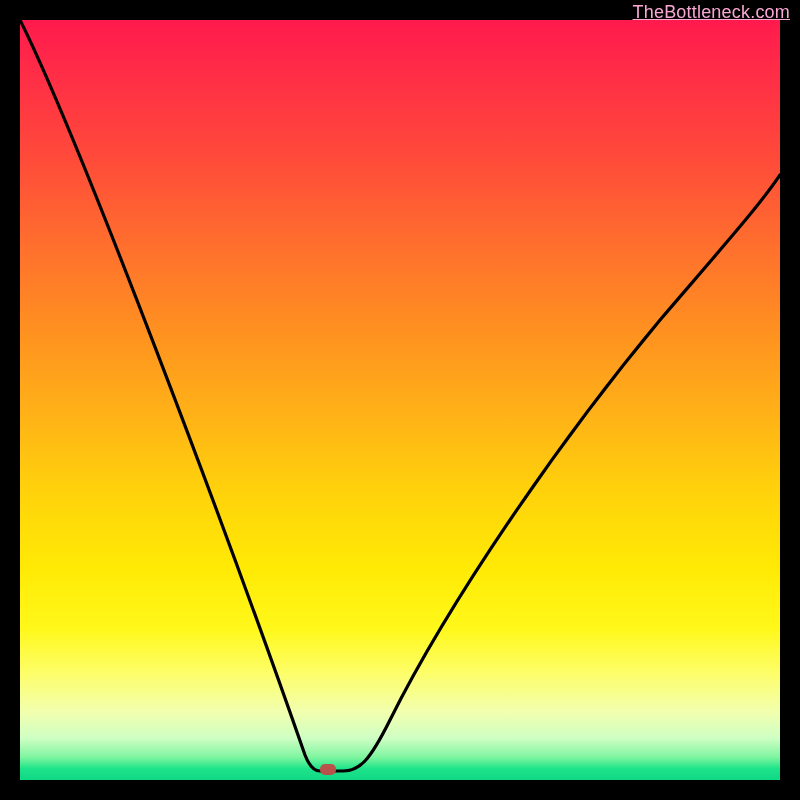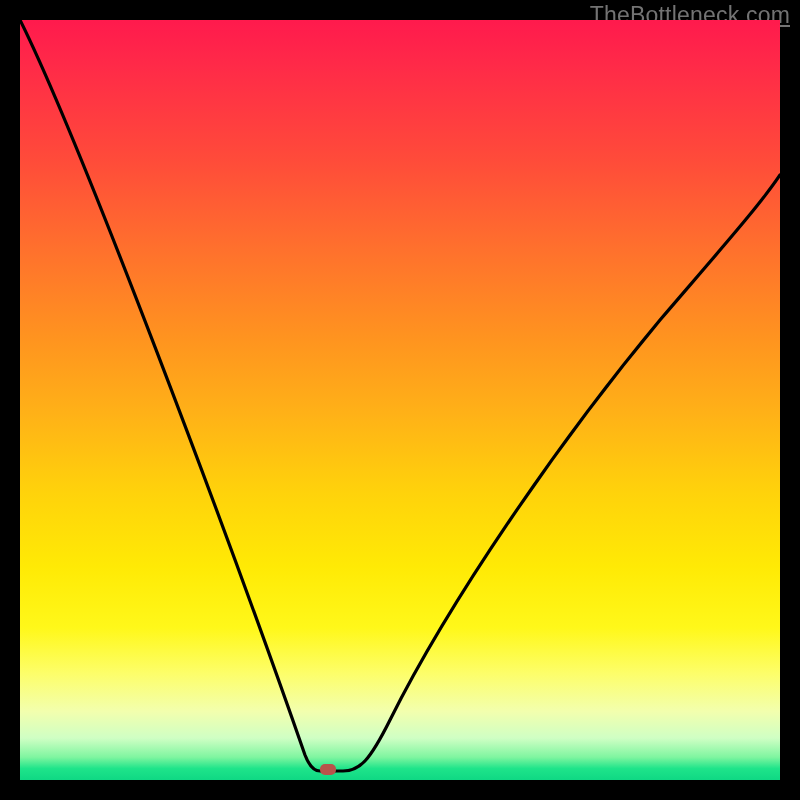--- a/index.html
+++ b/index.html
@@ -56,22 +56,22 @@
     position: absolute;
     width: 16px;
     height: 11px;
     border-radius: 5px;
     background: #b8524a;
   }
   .watermark {
     position: absolute;
     top: 2px;
     right: 10px;
-    color: #737373;
-    font-size: 23px;
+    color: #f9a8d4;
+    font-size: 18px;
     font-weight: 500;
     letter-spacing: 0.2px;
     text-decoration: underline;
   }
 </style>
 </head>
 <body>
 
 <div class="watermark">TheBottleneck.com</div>
 

